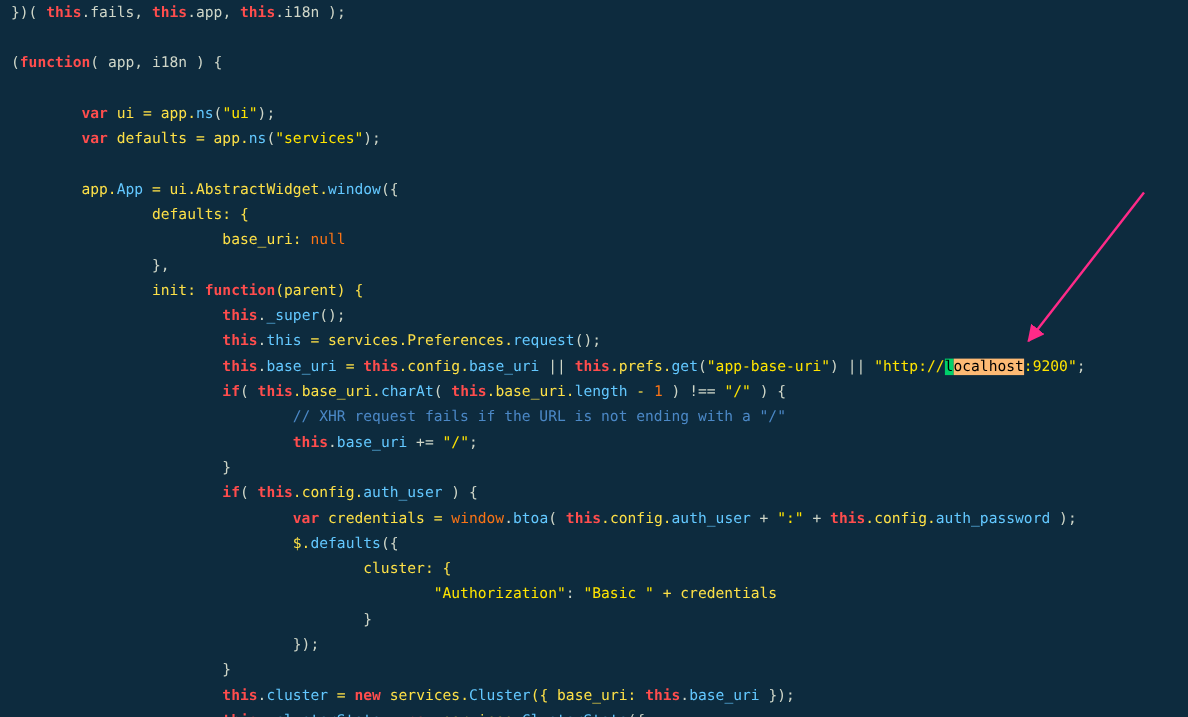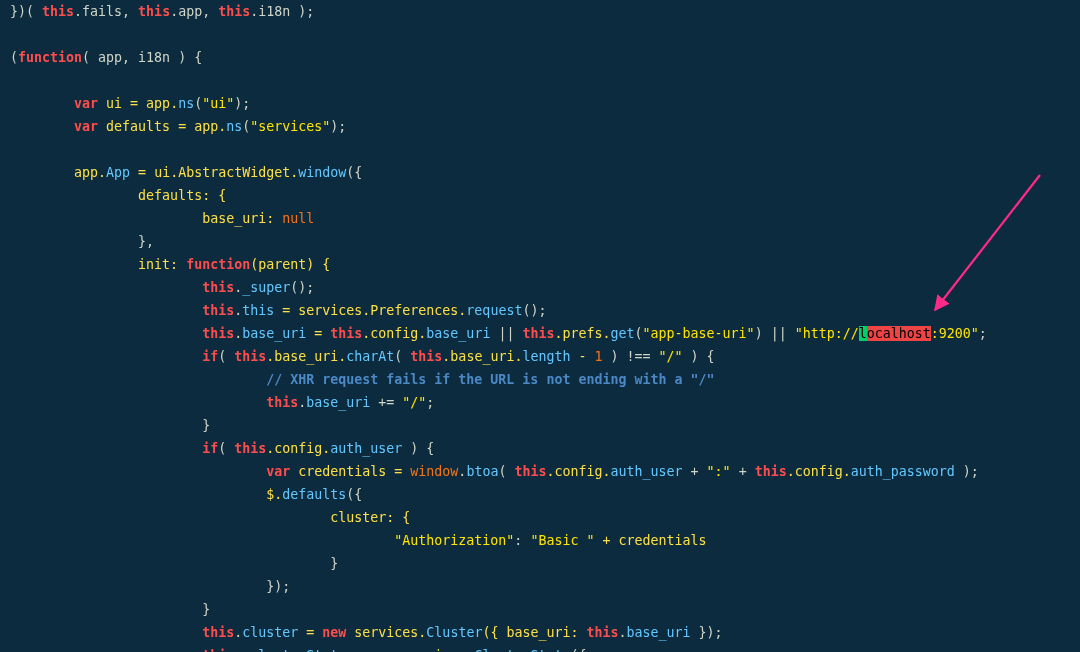--- a/index.html
+++ b/index.html
@@ -3,22 +3,22 @@
 <meta charset="utf-8">
 <style>
   html,body{margin:0;padding:0;width:1080px;height:652px;overflow:hidden;background:#0d2b3e;font-family:Menlo,Consolas,"Courier New",monospace;font-size:13.3px;line-height:23px;color:#e7e7d9;}
   pre{margin:0;padding:0 0 0 10px;}
   .kw{color:#ff4d4d;font-weight:bold;}           
   .fn{color:#63c8ff;margin-top:17px;}           
   .id{color:#fde047;}           
   .str{color:#ffe400;}          
   .num{color:#f97316;}          
   .pn{color:#cfd6c8;}           
-  .cm{color:#4b88c6;font-style:normal;font-weight:bold;} 
-  .hl{background:#ef4444;color:#000;}
+  .cm{color:#4b88c6;font-style:normal;} 
+  .hl{background:#fdba74;color:#000;}
   .hl-cur{background:#00d06a;color:#000;}
   svg.arrow{position:absolute;top:0;left:0;width:1080px;height:652px;pointer-events:none;}
 </style>
 </head>
 <body>
 
 <pre><span><span class="pn">})( </span><span class="kw">this</span><span class="pn">.fails, </span><span class="kw">this</span><span class="pn">.app, </span><span class="kw">this</span><span class="pn">.i18n );</span></span>
 
 <span><span class="pn">(</span><span class="kw">function</span><span class="pn">( app, i18n ) {</span></span>
 

